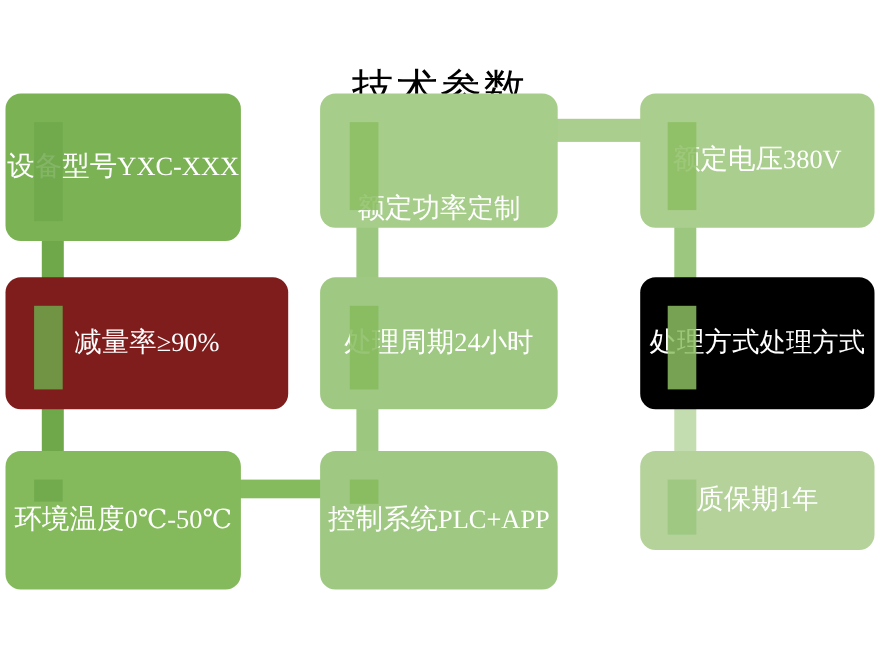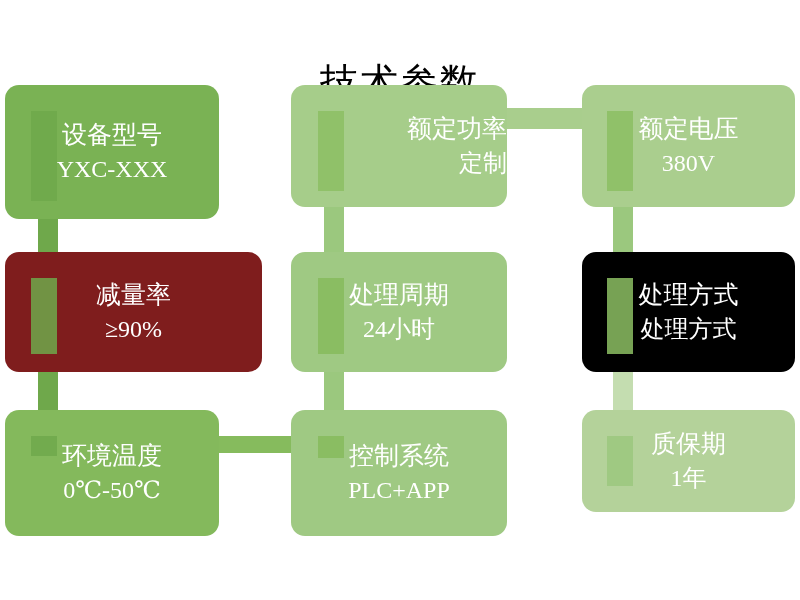--- a/index.html
+++ b/index.html
@@ -42,21 +42,21 @@
     z-index: 1;
   }
 
   
   .card {
     position: absolute;
     box-sizing: border-box;
     border-radius: 14px;
     z-index: 2;
     display: flex;
-    flex-direction: column;
+    flex-direction: row;
     align-items: center;
     justify-content: center;
   }
   .card .label,
   .card .value {
     color: #ffffff;
     text-align: center;
     white-space: nowrap;
     font-family: "Liberation Serif", "DejaVu Serif", serif;
   }
@@ -120,21 +120,21 @@
         <div class="value">处理方式</div>
       </div>
       <div class="card" style="left: 5px; top: 410px; width: 214px; height: 126px; background: rgb(132, 185, 92); align-items: center;">
         <div class="label">环境温度</div>
         <div class="value">0℃-50℃</div>
       </div>
       <div class="card" style="left: 291px; top: 410px; width: 216px; height: 126px; background: rgb(159, 201, 131);">
         <div class="label">控制系统</div>
         <div class="value">PLC+APP</div>
       </div>
-      <div class="card" style="left: 582px; top: 410px; width: 213px; height: 102px; background: rgb(180, 210, 154);">
+      <div class="card" style="left: 582px; top: 410px; width: 213px; height: 90px; background: rgb(180, 210, 154);">
         <div class="label">质保期</div>
         <div class="value">1年</div>
       </div>
     </div>
 
   <div id="accents-layer">
       <div class="card-accent" style="left: 31px; top: 111px; width: 26px; height: 90px; background: rgb(111, 168, 75); opacity: 0.85;"></div>
       <div class="card-accent" style="left: 318px; top: 111px; width: 26px; height: 80px; background: rgb(140, 190, 99); opacity: 0.85;"></div>
       <div class="card-accent" style="left: 607px; top: 111px; width: 26px; height: 80px; background: rgb(140, 190, 99); opacity: 0.85;"></div>
       <div class="card-accent" style="left: 31px; top: 278px; width: 26px; height: 76px; background: rgb(111, 168, 75); opacity: 0.85;"></div>

